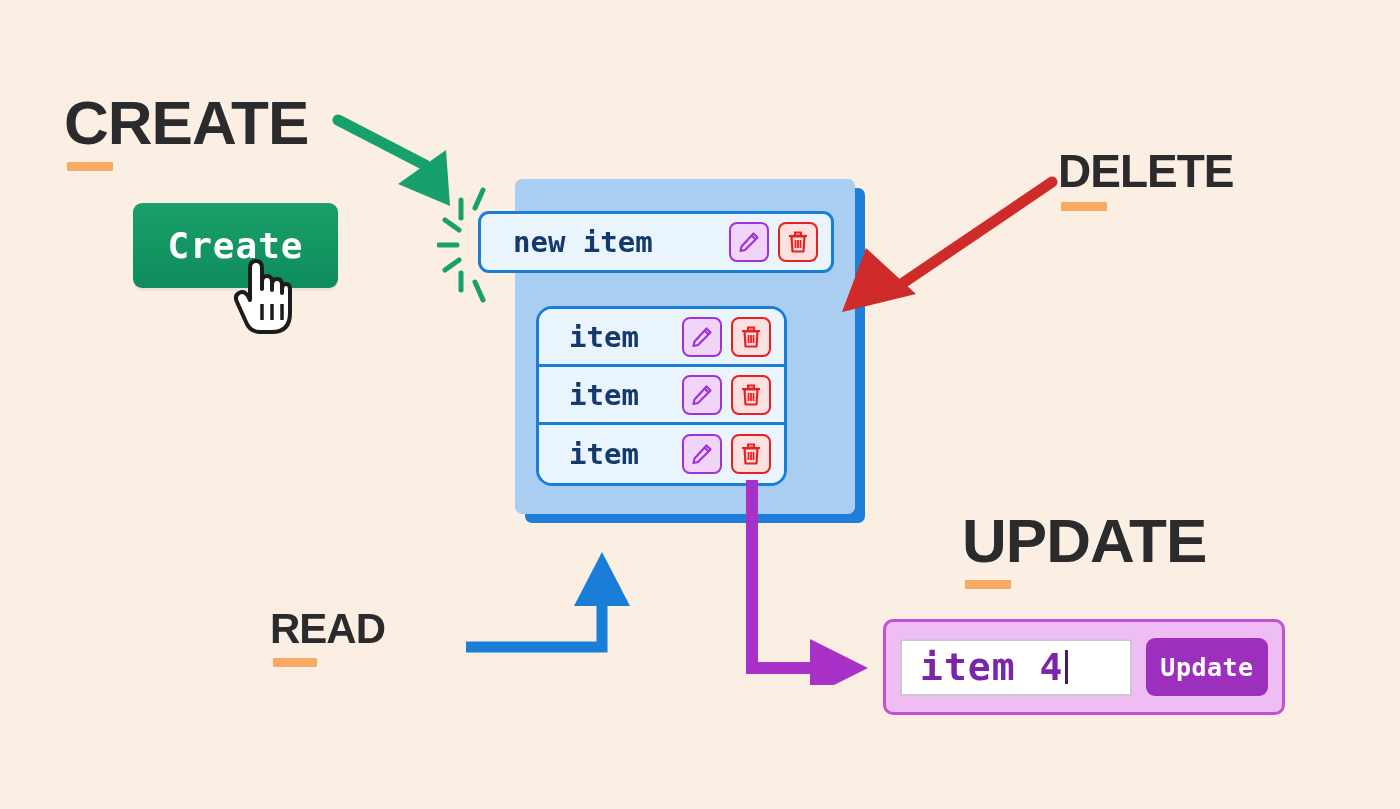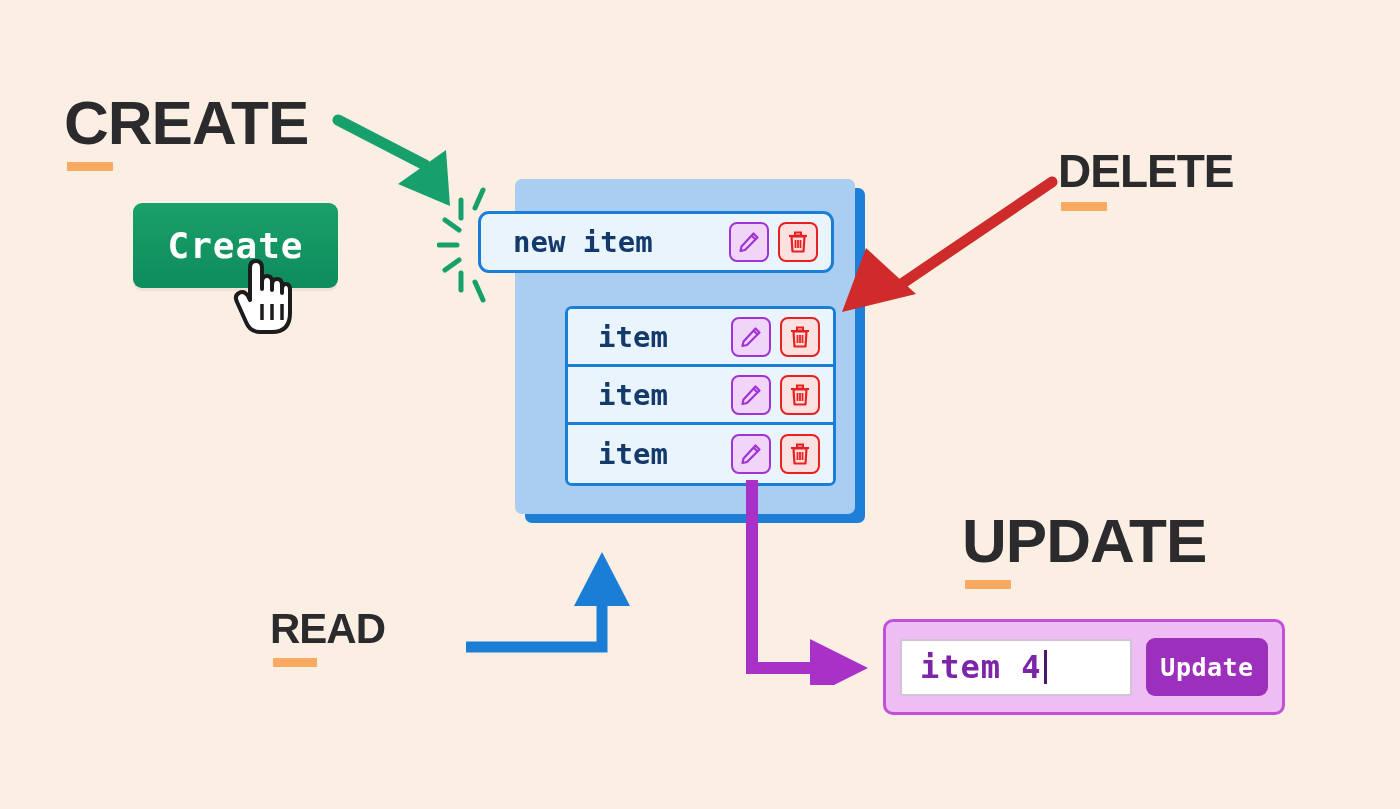--- a/index.html
+++ b/index.html
@@ -105,25 +105,25 @@
     box-sizing: border-box;
   }
   #row-new {
     left: 478px;
     top: 211px;
     width: 356px;
     height: 62px;
   }
   #item-group {
     position: absolute;
-    left: 565px;
+    left: 536px;
     top: 306px;
-    width: 271px;
+    width: 251px;
     border: 3px solid #1b7ed6;
-    border-radius: 7px;
+    border-radius: 16px;
     box-sizing: border-box;
     overflow: hidden;
     background: #eaf4fd;
   }
   .group-row {
     height: 58px;
     display: flex;
     align-items: center;
     background: #eaf4fd;
     border-bottom: 3px solid #1b7ed6;
@@ -193,21 +193,21 @@
     display: flex;
     align-items: center;
     box-sizing: border-box;
     padding-left: 18px;
     position: relative;
     cursor: text;
   }
   #update-input .val {
     font-family: "DejaVu Sans Mono", monospace;
     font-weight: bold;
-    font-size: 32px;
+    font-size: 38px;
     color: #7d25a8;
     letter-spacing: 1px;
     white-space: nowrap;
   }
   .caret {
     display: inline-block;
     width: 3px;
     height: 34px;
     background: #4c1766;
     margin-left: 2px;

